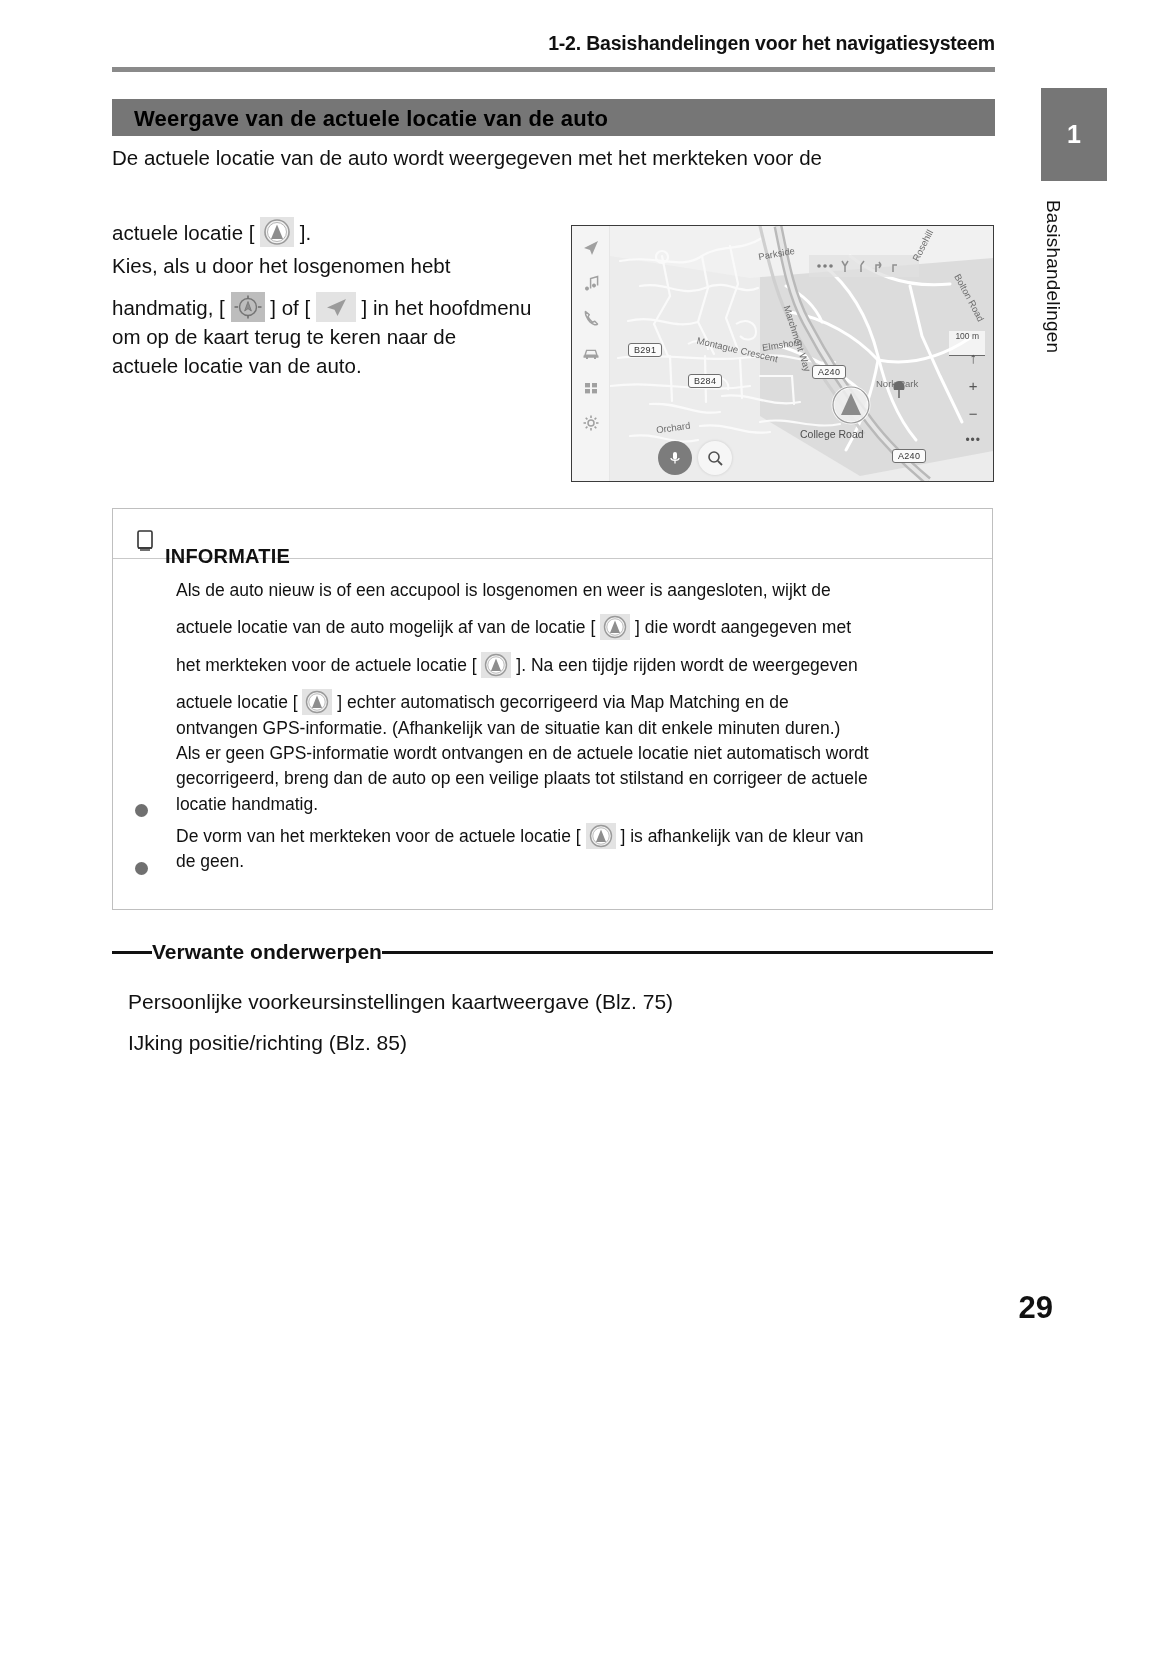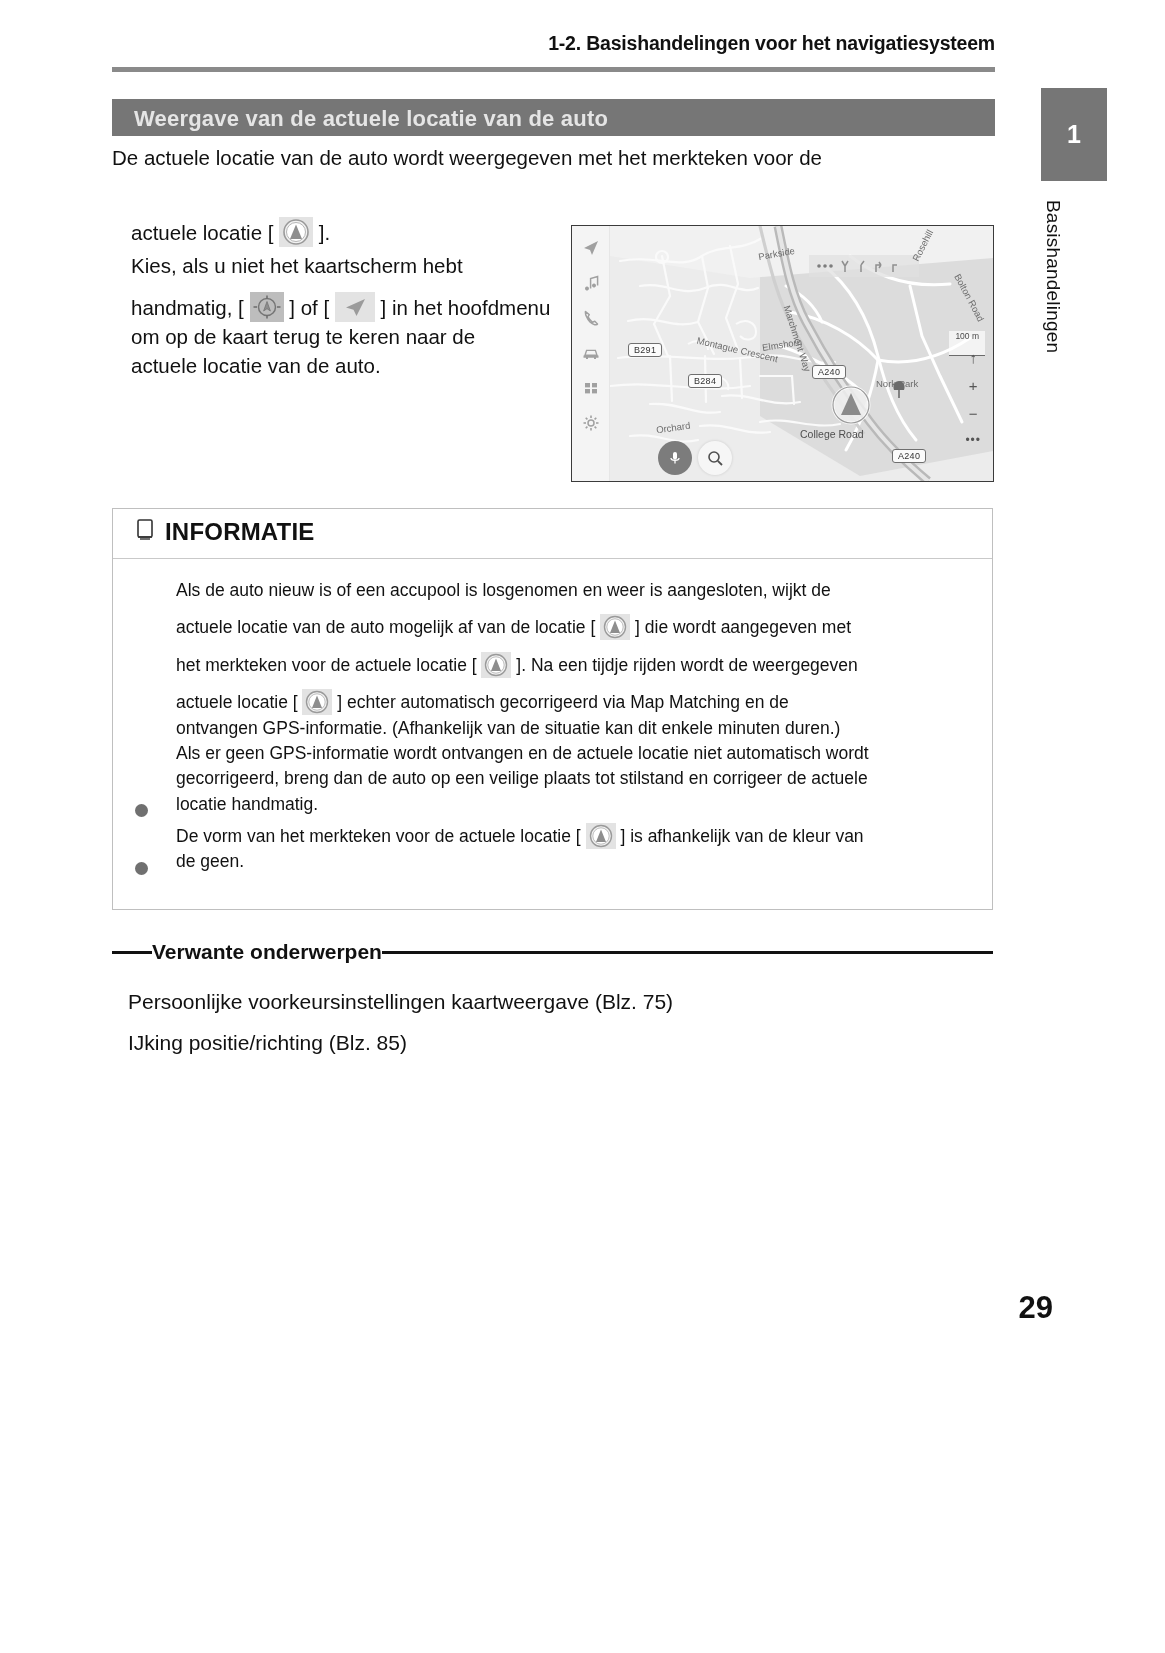--- a/index.html
+++ b/index.html
@@ -43,31 +43,31 @@
     white-space:nowrap;
   }
 
   
   .section-bar{
     position:absolute;left:112px;top:99px;width:883px;height:37px;
     background:#767676;
   }
   .section-bar-text{
     position:absolute;left:22px;top:7px;
-    color:#e5e5e5;font-size:22px;font-weight:bold;letter-spacing:0.2px;
+    color:#000000;font-size:22px;font-weight:bold;letter-spacing:0.2px;
   }
 
   
   .intro{
     position:absolute;left:112px;top:143px;width:880px;
     font-size:20.5px;line-height:1.42;
   }
   .intro-left{
     position:absolute;left:112px;top:217px;width:460px;
-    font-size:20.5px;line-height:1.42;margin-left:19px;
+    font-size:20.5px;line-height:1.42;
   }
   .intro-left .lnA{margin-top:4px;}
   .intro-left .lnB{margin-top:12px;}
 
   
   .ig{
     display:inline-block;vertical-align:-7px;
     background:#e3e3e3;
     position:relative;
   }
@@ -133,21 +133,21 @@
     position:absolute;left:112px;top:508px;width:881px;height:402px;
     border:1px solid #bfbfbf;background:#fff;box-sizing:border-box;
   }
   .info-head{
     position:absolute;left:0;top:0;width:100%;height:50px;
     border-bottom:1px solid #c9c9c9;box-sizing:border-box;
   }
   .info-head-inner{
     position:absolute;left:22px;top:9px;display:flex;align-items:center;gap:10px;
   }
-  .info-head-title{font-size:24px;font-weight:bold;letter-spacing:.2px;}
+  .info-head-title{font-size:20px;font-weight:bold;letter-spacing:.2px;margin-top:27px;}
   .info-body{
     position:absolute;left:0;top:51px;width:100%;
     padding:18px 18px 0 22px;box-sizing:border-box;
     font-size:17.5px;line-height:1.45;
   }
   .bullet-row{display:flex;gap:28px;align-items:flex-end;}
   .bdot{
     width:13px;height:13px;border-radius:50%;background:#707070;
     flex:0 0 13px;margin-top:7px;
   }
@@ -197,21 +197,21 @@
       <span>actuele locatie [</span>
       <span class="ig">
         <svg width="34" height="30" viewBox="0 0 34 30">
           <circle cx="17" cy="15" r="12" fill="#f2f2f2" stroke="#9a9a9a" stroke-width="1.6"></circle>
           <circle cx="17" cy="15" r="9.5" fill="#ffffff" stroke="#b5b5b5" stroke-width="1"></circle>
           <path d="M17 7.5 L23 22 L11 22 Z" fill="#8e8e8e"></path>
         </svg>
       </span>
       <span>].</span>
     </div>
-    <div class="lnA">Kies, als u niet het kaartscherm hebt</div>
+    <div class="lnA">Kies, als u door het losgenomen hebt</div>
     <div class="lnB">
       <span>handmatig, [</span>
       <span class="ig">
         <svg width="34" height="30" viewBox="0 0 34 30">
           <rect x="0" y="0" width="34" height="30" fill="#bdbdbd"></rect>
           <circle cx="17" cy="15" r="8.5" fill="none" stroke="#757575" stroke-width="1.5"></circle>
           <path d="M17 9.5 L20.4 19 L17 16.7 L13.6 19 Z" fill="#8d8d8d" stroke="#6f6f6f" stroke-width=".7"></path>
           <line x1="17" y1="3.5" x2="17" y2="7" stroke="#6f6f6f" stroke-width="1.6"></line>
           <line x1="17" y1="23" x2="17" y2="26.5" stroke="#6f6f6f" stroke-width="1.6"></line>
           <line x1="3.5" y1="15" x2="7" y2="15" stroke="#6f6f6f" stroke-width="1.6"></line>

